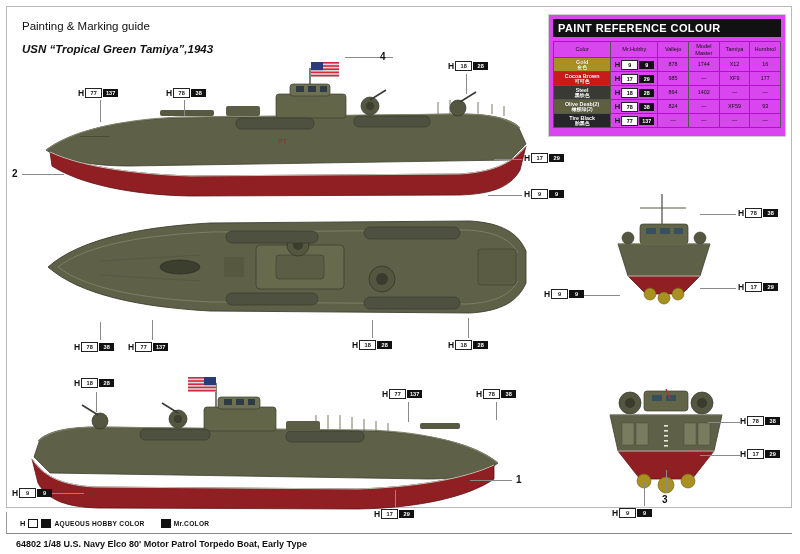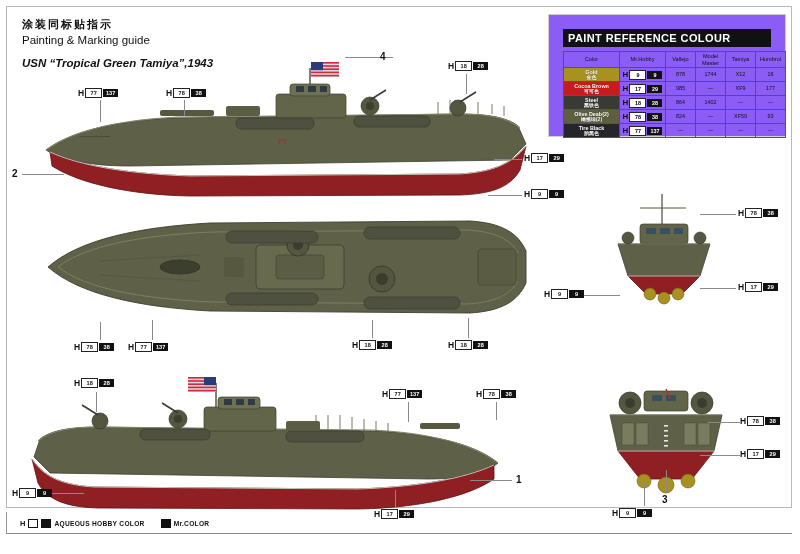--- a/index.html
+++ b/index.html
@@ -18,21 +18,21 @@
 
   
   .heading{position:absolute;left:22px;top:18px;}
   .h-cn{font-size:11px;letter-spacing:2px;font-weight:700;line-height:14px;
         font-family:"DejaVu Sans",sans-serif;}
   .h-en{font-size:11.5px;font-weight:400;line-height:15px;margin-top:1px;}
   .h-sub{font-size:11.5px;font-weight:700;font-style:italic;margin-top:9px;}
 
   
   .paint-panel{position:absolute;left:548px;top:14px;width:238px;height:123px;
-      border:1px solid #cfcfcf;box-sizing:border-box;background:#8b5cf6;padding:14px;}
+      border:1px solid #cfcfcf;box-sizing:border-box;background:#d946ef;padding:4px;}
   .paint-title{background:#111;color:#fff;font-size:11px;font-weight:700;
       letter-spacing:.4px;padding:3px 5px;box-sizing:border-box;}
   table.paint{border-collapse:collapse;width:100%;margin-top:4px;table-layout:fixed;}
   table.paint th,table.paint td{border:1px solid #555;font-size:5.4px;
       text-align:center;vertical-align:middle;padding:0;height:13px;line-height:1.15;}
   table.paint th{font-size:5.6px;font-weight:400;height:15px;}
   .col-color{width:56px;}
   .col-hobby{width:46px;}
   .col-other{width:30px;}
   .swatch{color:#fff;font-weight:700;text-shadow:0 0 1px rgba(0,0,0,.55);}
@@ -76,21 +76,20 @@
 </head>
 <body>
 
 <div class="page">
 
   <div class="outer-frame"></div>
   <div class="bottom-rule"></div>
   <div class="legend-left-bar"></div>
 
   <div class="heading">
-    <div class="h-cn">涂装同标贴指示</div>
     <div class="h-en">Painting &amp; Marking guide</div>
     <div class="h-sub">USN “Tropical Green Tamiya”,1943</div>
   </div>
 
   <div class="paint-panel">
     <div class="paint-title">PAINT  REFERENCE COLOUR</div>
     <table class="paint">
       <colgroup>
         <col class="col-color">
           <col class="col-hobby">
@@ -556,14 +555,15 @@
       <span class="sqo"></span>
       <span class="sq"></span>
       <span class="lbl">AQUEOUS HOBBY COLOR</span>
     </div>
     <div class="grp">
       <span class="sq"></span>
       <span class="lbl">Mr.COLOR</span>
     </div>
   </div>
 
+  <div class="kitline">64802 1/48 U.S. Navy Elco 80' Motor Patrol Torpedo Boat, Early Type</div>
 
 </div>
 
 </body></html>

